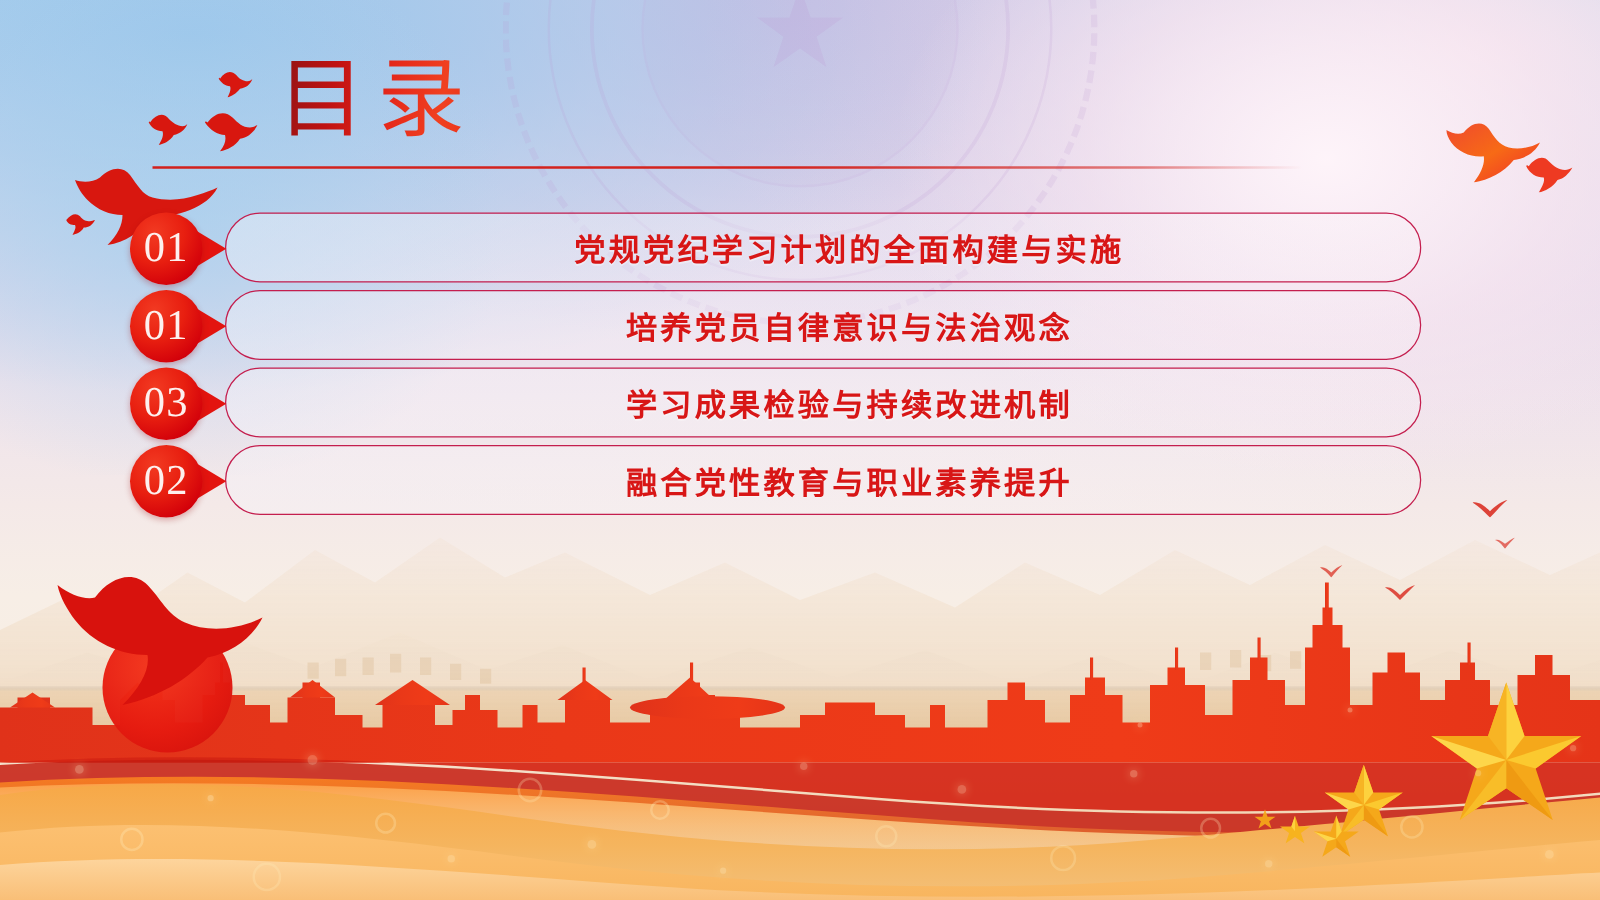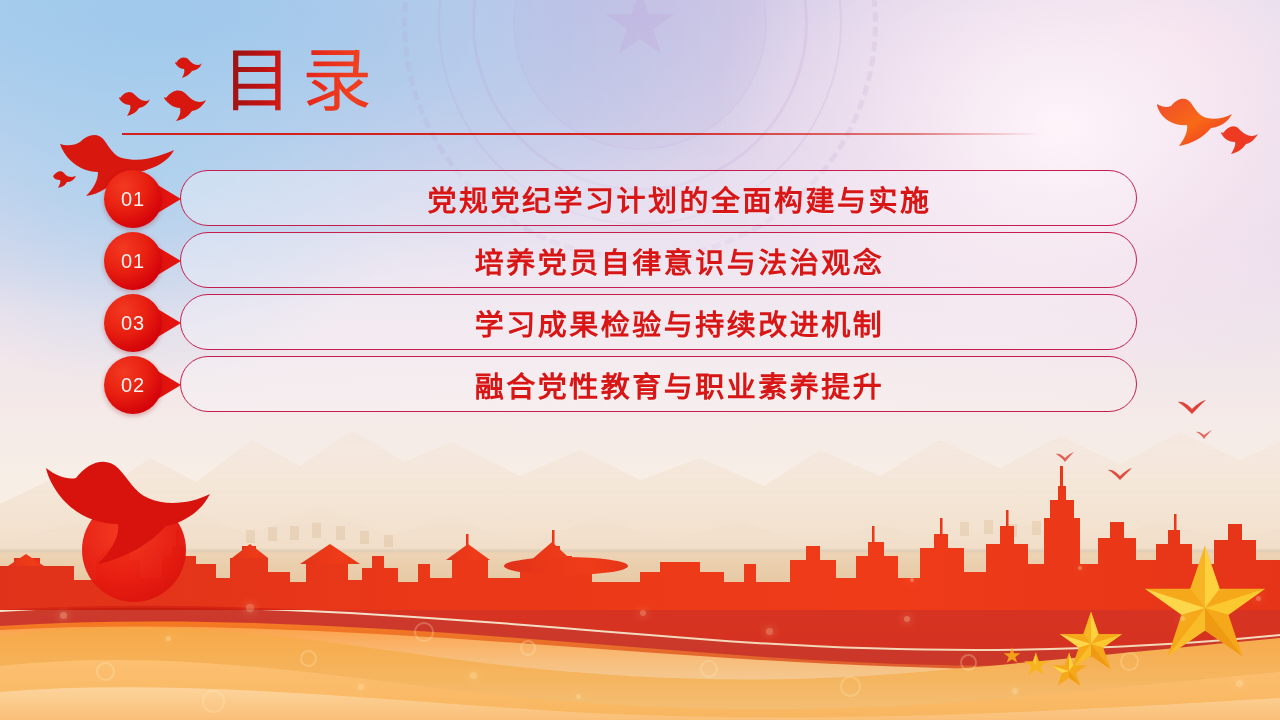--- a/index.html
+++ b/index.html
@@ -125,21 +125,21 @@
     left: 222px;
     top: 46px;
     font-size: 70px;
     letter-spacing: 10px;
     font-weight: 400;
     line-height: 1;
     background: linear-gradient(100deg, #8e1414 0%, #c01212 28%, #e5281a 55%, #f04020 80%, #e8301c 100%);
     -webkit-background-clip: text;
     background-clip: text;
     color: transparent;
-    font-family: Liberation Sans, sans-serif;
+    font-family: Liberation Serif, serif;
   }
   .title-rule {
     position: absolute;
     left: 122px;
     top: 133px;
     width: 920px;
     height: 2px;
     background: linear-gradient(to right, #d2201c 0%, #d4241e 55%, rgba(212,36,30,0.55) 86%, rgba(212,36,30,0) 100%);
   }
 
@@ -162,23 +162,23 @@
     border-radius: 50%;
     background: radial-gradient(circle at 34% 28%, #f23a22 0%, #e81f10 42%, #d2000a 78%, #b80008 100%);
     box-shadow: 0 2px 5px rgba(150,0,10,0.30);
     display: flex;
     align-items: center;
     justify-content: center;
     z-index: 3;
   }
   .num-badge span {
     color: #fdf0ee;
-    font-size: 20px;
+    font-size: 34px;
     letter-spacing: 1px;
-    font-family: Liberation Sans, sans-serif;
+    font-family: Liberation Serif, serif;
   }
   .arrow {
     position: absolute;
     left: 156px;
     top: 16px;
     width: 0; height: 0;
     border-top: 15px solid transparent;
     border-bottom: 15px solid transparent;
     border-left: 25px solid #e3140f;
     z-index: 2;
@@ -193,21 +193,21 @@
     border: 1.6px solid #c41e4e;
     border-radius: 30px;
     background: linear-gradient(to right, rgba(246,244,250,0.40) 0%, rgba(250,246,250,0.30) 60%, rgba(252,248,250,0.16) 100%);
     display: flex;
     align-items: center;
     justify-content: center;
     z-index: 1;
   }
   .pill-text {
     color: #d81616;
-    font-size: 29px;
+    font-size: 25px;
     letter-spacing: 2.5px;
     font-weight: 700;
     font-family: "Liberation Serif", "DejaVu Serif", serif;
     text-shadow: 0 1px 0 rgba(255,255,255,0.35);
     padding-left: 42px;
   }
 
   
   .bird { position: absolute; pointer-events: none; }
 </style>

